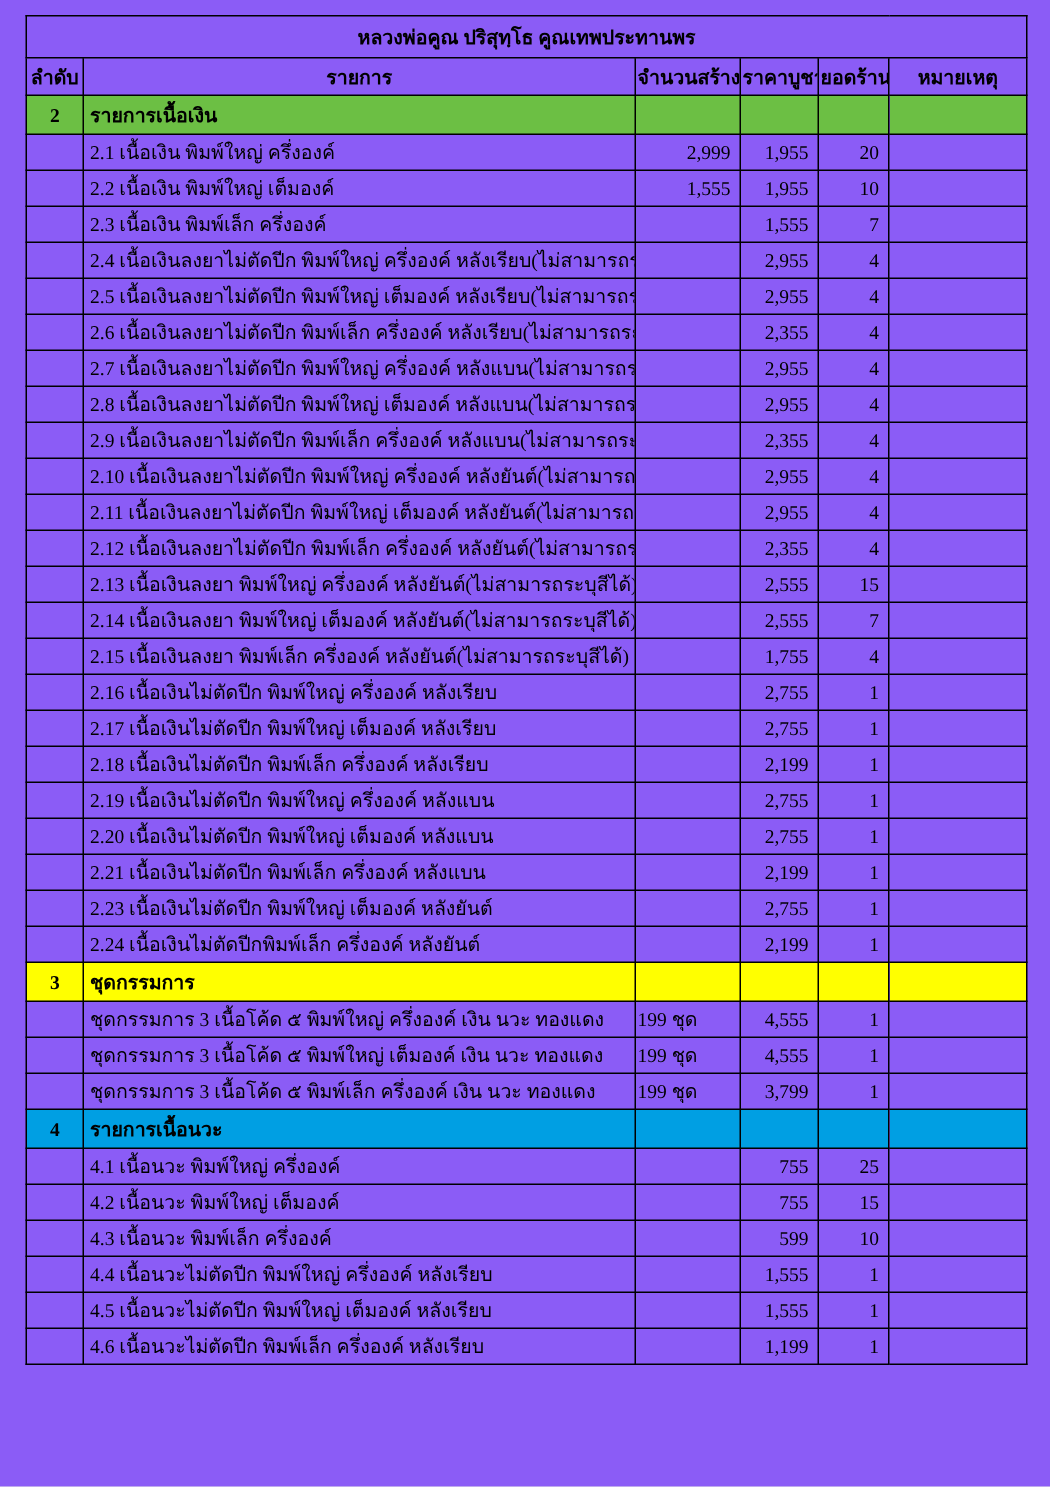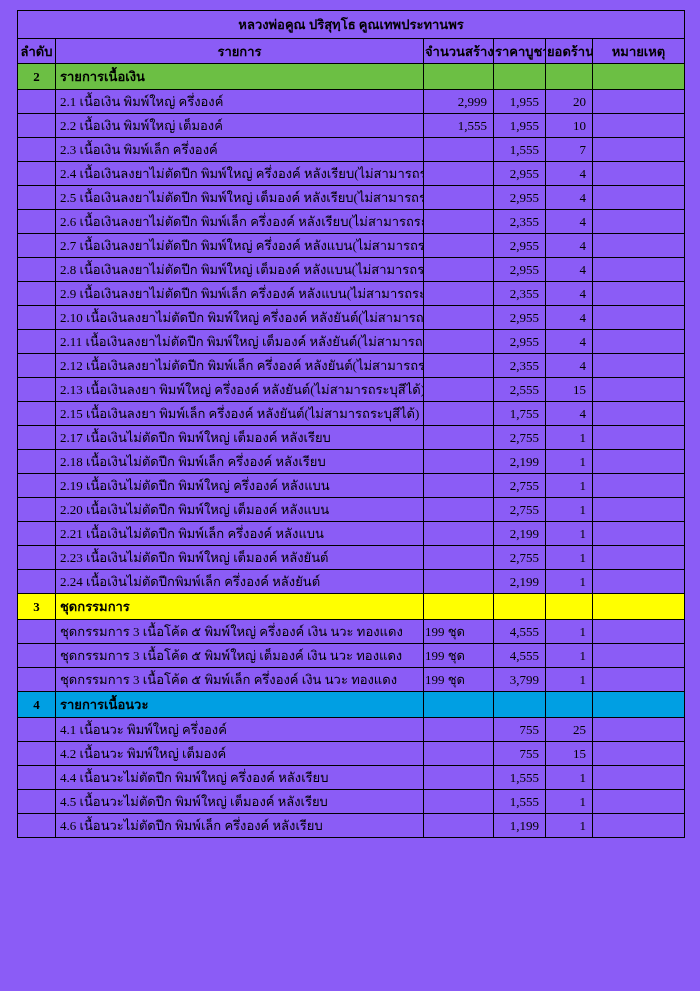--- a/index.html
+++ b/index.html
@@ -160,24 +160,40 @@
         <tr class="row-item">
           <td class="cell-order"></td>
           <td class="cell-item">2.13 เนื้อเงินลงยา พิมพ์ใหญ่ ครึ่งองค์ หลังยันต์(ไม่สามารถระบุสีได้)</td>
           <td class="cell-qty"></td>
           <td class="cell-price">2,555</td>
           <td class="cell-shop">15</td>
           <td class="cell-note"></td>
         </tr>
         <tr class="row-item">
           <td class="cell-order"></td>
+          <td class="cell-item">2.14 เนื้อเงินลงยา พิมพ์ใหญ่ เต็มองค์ หลังยันต์(ไม่สามารถระบุสีได้)</td>
+          <td class="cell-qty"></td>
+          <td class="cell-price">2,555</td>
+          <td class="cell-shop">7</td>
+          <td class="cell-note"></td>
+        </tr>
+        <tr class="row-item">
+          <td class="cell-order"></td>
           <td class="cell-item">2.15 เนื้อเงินลงยา พิมพ์เล็ก ครึ่งองค์ หลังยันต์(ไม่สามารถระบุสีได้)</td>
           <td class="cell-qty"></td>
           <td class="cell-price">1,755</td>
           <td class="cell-shop">4</td>
+          <td class="cell-note"></td>
+        </tr>
+        <tr class="row-item">
+          <td class="cell-order"></td>
+          <td class="cell-item">2.16 เนื้อเงินไม่ตัดปีก พิมพ์ใหญ่ ครึ่งองค์ หลังเรียบ</td>
+          <td class="cell-qty"></td>
+          <td class="cell-price">2,755</td>
+          <td class="cell-shop">1</td>
           <td class="cell-note"></td>
         </tr>
         <tr class="row-item">
           <td class="cell-order"></td>
           <td class="cell-item">2.17 เนื้อเงินไม่ตัดปีก พิมพ์ใหญ่ เต็มองค์ หลังเรียบ</td>
           <td class="cell-qty"></td>
           <td class="cell-price">2,755</td>
           <td class="cell-shop">1</td>
           <td class="cell-note"></td>
         </tr>
@@ -280,20 +296,28 @@
         <tr class="row-item">
           <td class="cell-order"></td>
           <td class="cell-item">4.2 เนื้อนวะ พิมพ์ใหญ่ เต็มองค์</td>
           <td class="cell-qty"></td>
           <td class="cell-price">755</td>
           <td class="cell-shop">15</td>
           <td class="cell-note"></td>
         </tr>
         <tr class="row-item">
           <td class="cell-order"></td>
+          <td class="cell-item">4.3 เนื้อนวะ พิมพ์เล็ก ครึ่งองค์</td>
+          <td class="cell-qty"></td>
+          <td class="cell-price">599</td>
+          <td class="cell-shop">10</td>
+          <td class="cell-note"></td>
+        </tr>
+        <tr class="row-item">
+          <td class="cell-order"></td>
           <td class="cell-item">4.4 เนื้อนวะไม่ตัดปีก พิมพ์ใหญ่ ครึ่งองค์ หลังเรียบ</td>
           <td class="cell-qty"></td>
           <td class="cell-price">1,555</td>
           <td class="cell-shop">1</td>
           <td class="cell-note"></td>
         </tr>
         <tr class="row-item">
           <td class="cell-order"></td>
           <td class="cell-item">4.5 เนื้อนวะไม่ตัดปีก พิมพ์ใหญ่ เต็มองค์ หลังเรียบ</td>
           <td class="cell-qty"></td>

